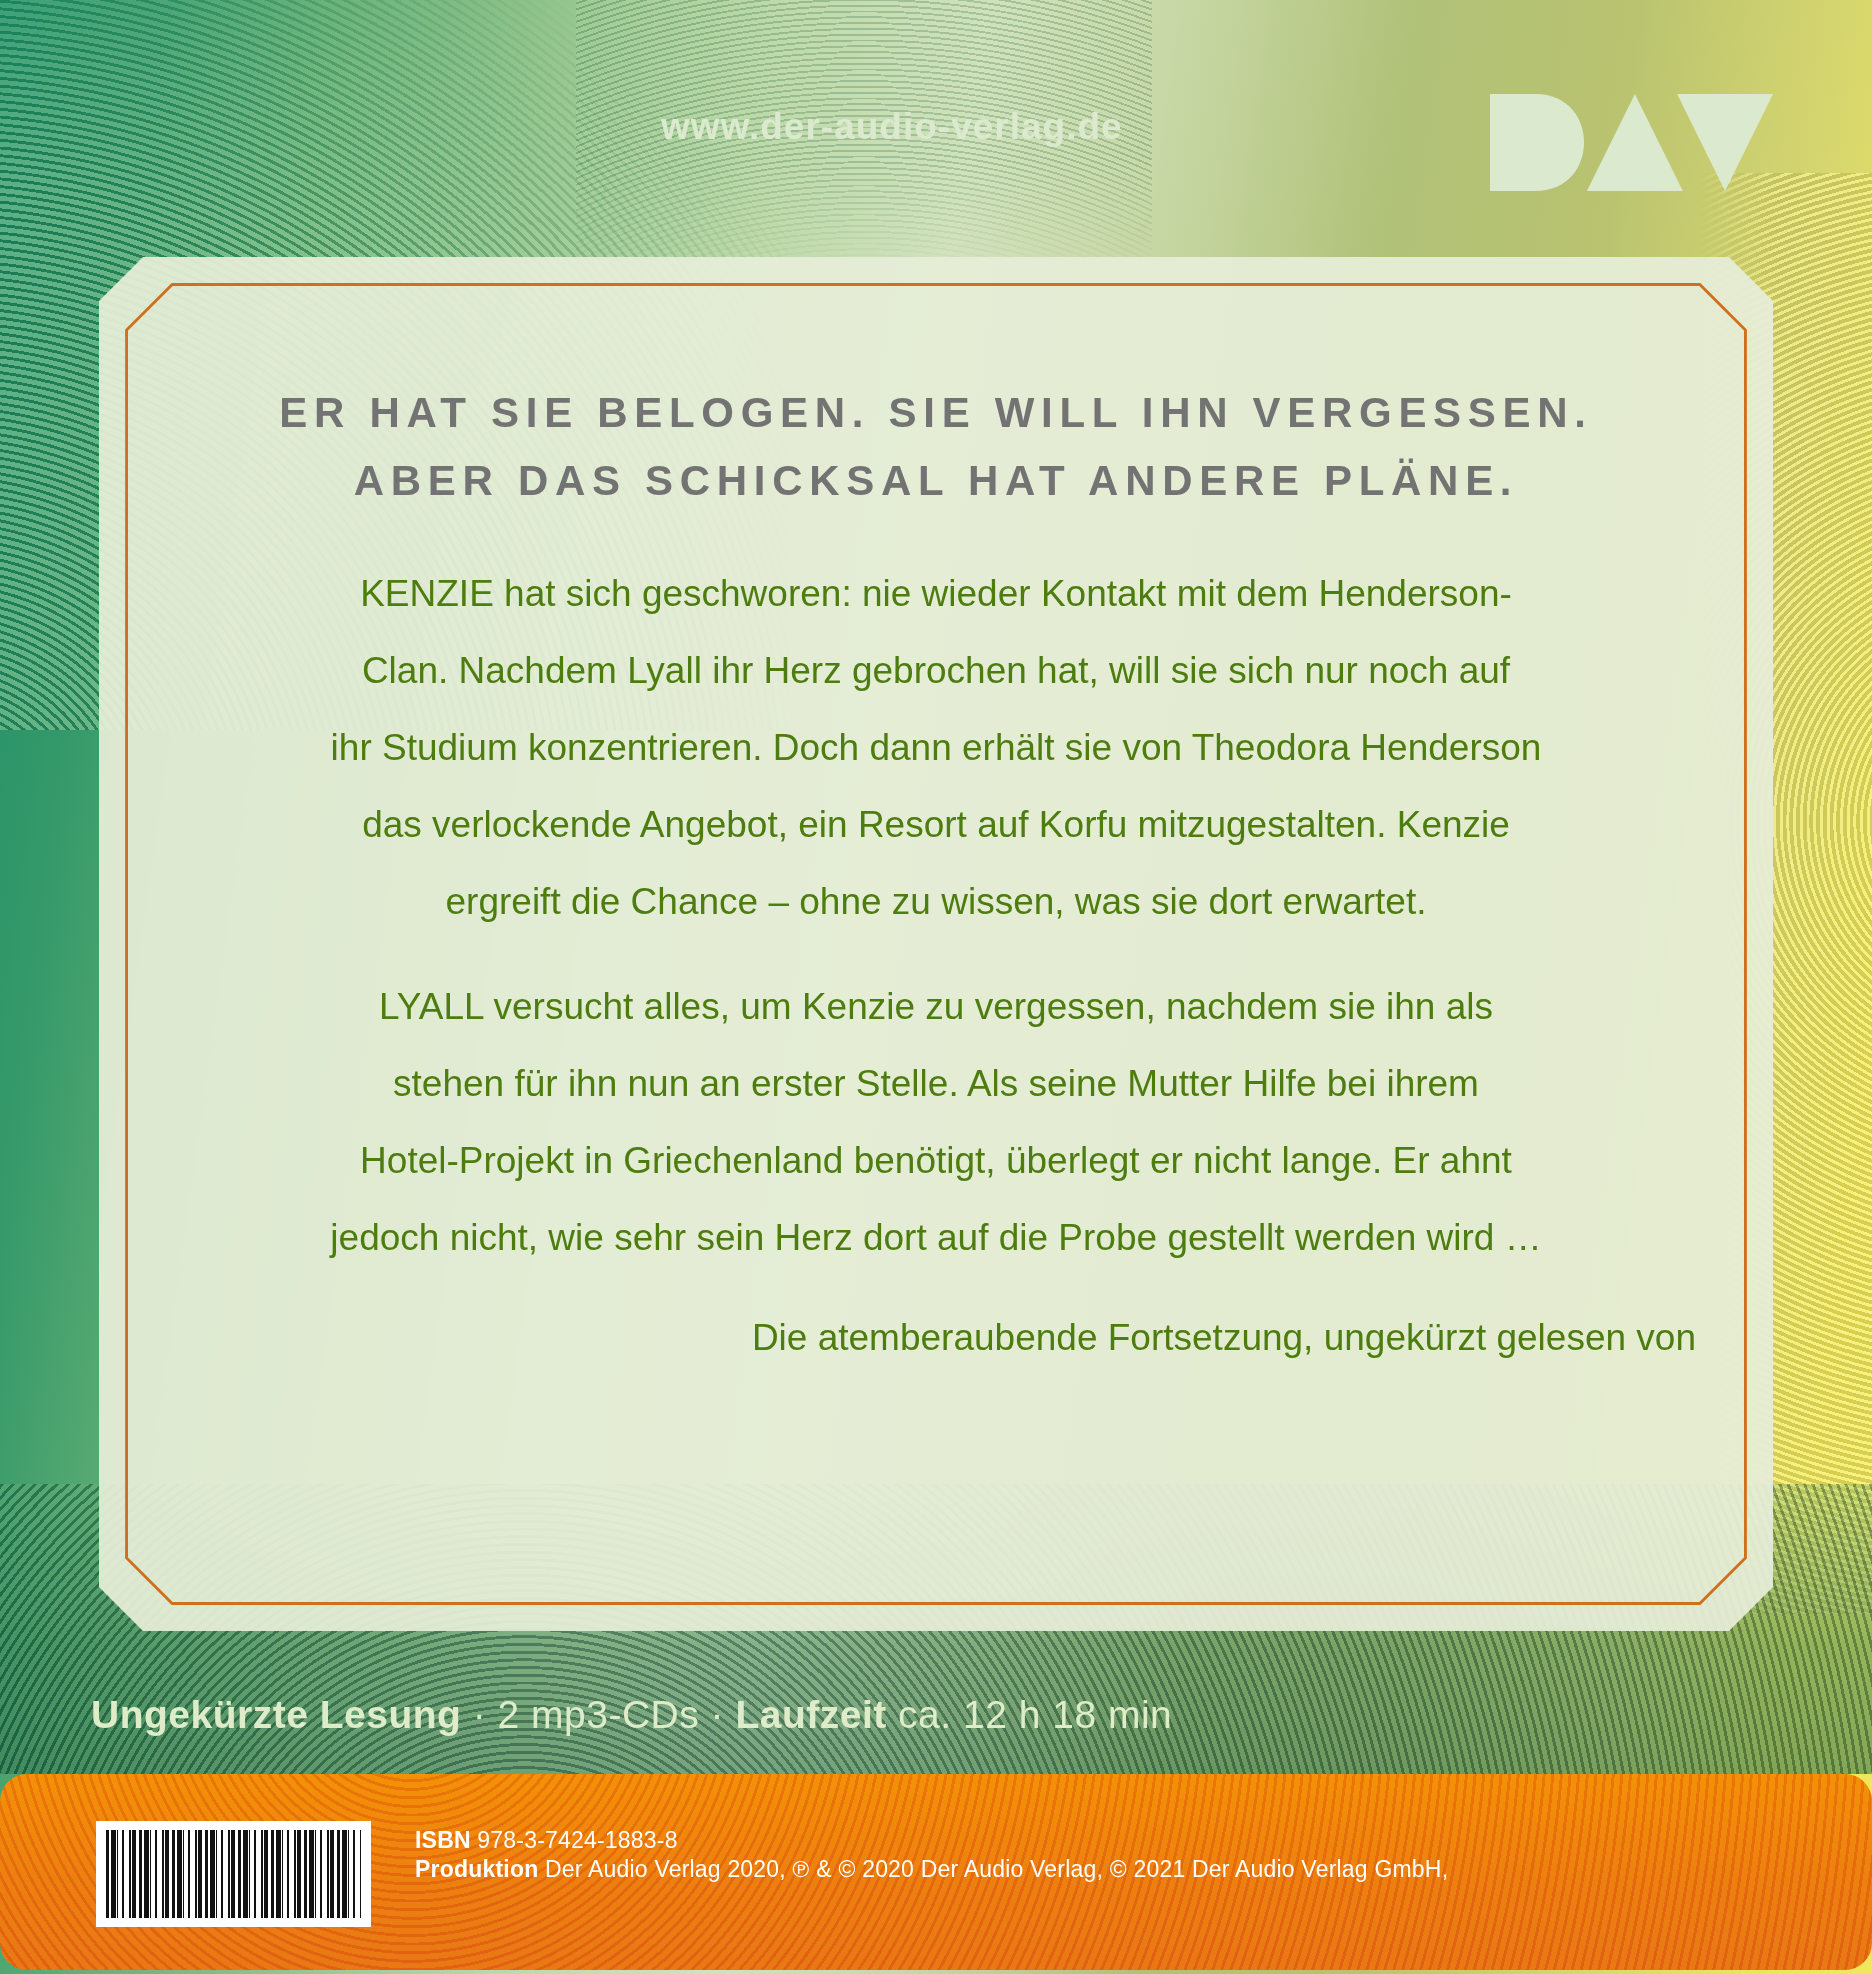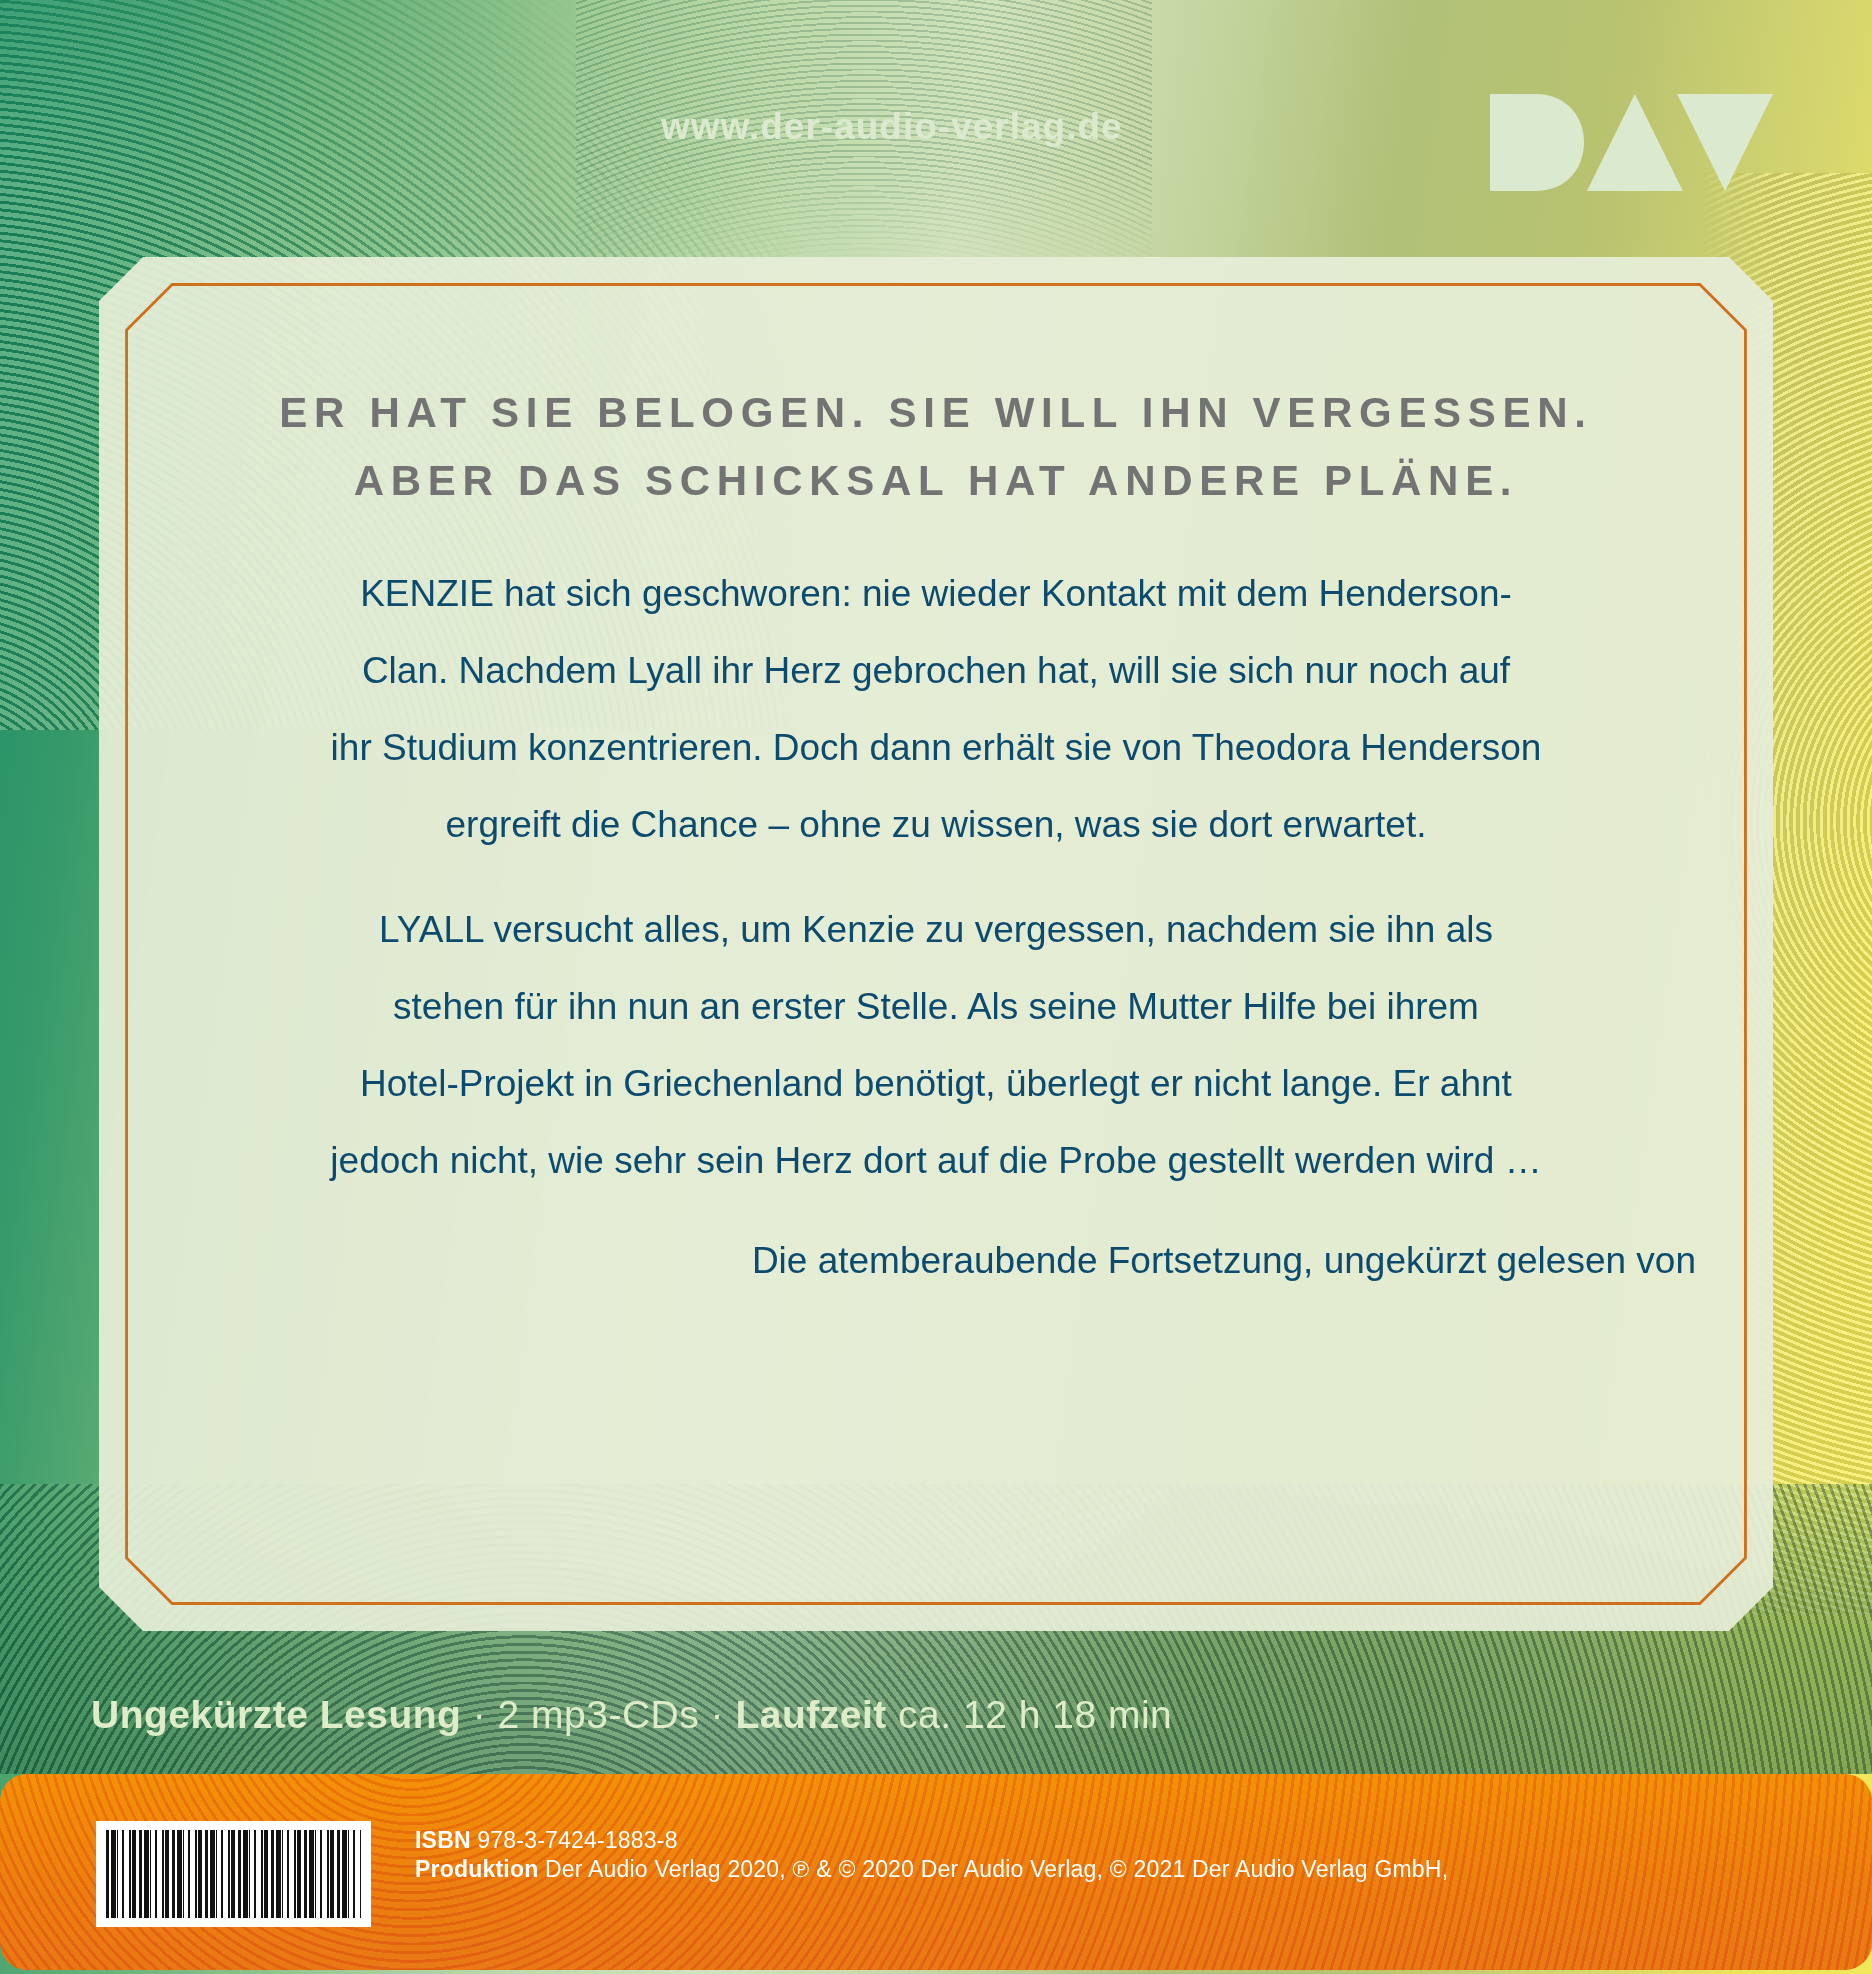--- a/index.html
+++ b/index.html
@@ -51,21 +51,21 @@
   
   .panel{position:absolute;left:99px;top:257px;width:1674px;height:1374px;
     background:rgba(229,237,215,.94);
     clip-path:polygon(44px 0,calc(100% - 44px) 0,100% 44px,100% calc(100% - 44px),
       calc(100% - 44px) 100%,44px 100%,0 calc(100% - 44px),0 44px);}
   .panel-border{position:absolute;left:26px;top:26px;width:1622px;height:1322px;}
   .panel-content{position:absolute;inset:0;text-align:center;padding-top:122px;}
 
   .headline{color:#737373;font-size:42px;font-weight:800;
     letter-spacing:6.7px;line-height:68px;}
-  .bodycopy{margin-top:40px;color:#0c4a6e;font-size:37px;font-weight:500;
+  .bodycopy{margin-top:40px;color:#4d7c0f;font-size:37px;font-weight:500;
     line-height:77px;padding:0 77px;}
   .para{margin:0;}
   .para.p2{margin-top:28px;}
   .para.p3{margin-top:23px;text-align:right;}
 
   
   .format-line{position:absolute;left:91px;top:1693px;
     font-size:39px;color:#dfecca;font-weight:400;letter-spacing:0.5px;}
   .format-line .b{font-weight:700;}
 
@@ -112,20 +112,21 @@
     <div class="panel-content">
       <div class="headline">
         <div>ER HAT SIE BELOGEN. SIE WILL IHN VERGESSEN.</div>
         <div>ABER DAS SCHICKSAL HAT ANDERE PLÄNE.</div>
       </div>
       <div class="bodycopy">
         <div class="para p1">
           <div>KENZIE hat sich geschworen: nie wieder Kontakt mit dem Henderson-</div>
           <div>Clan. Nachdem Lyall ihr Herz gebrochen hat, will sie sich nur noch auf</div>
           <div>ihr Studium konzentrieren. Doch dann erhält sie von Theodora Henderson</div>
+          <div>das verlockende Angebot, ein Resort auf Korfu mitzugestalten. Kenzie</div>
           <div>ergreift die Chance – ohne zu wissen, was sie dort erwartet.</div>
         </div>
         <div class="para p2">
           <div>LYALL versucht alles, um Kenzie zu vergessen, nachdem sie ihn als</div>
           <div>stehen für ihn nun an erster Stelle. Als seine Mutter Hilfe bei ihrem</div>
           <div>Hotel-Projekt in Griechenland benötigt, überlegt er nicht lange. Er ahnt</div>
           <div>jedoch nicht, wie sehr sein Herz dort auf die Probe gestellt werden wird …</div>
         </div>
         <div class="para p3">
           <div>Die atemberaubende Fortsetzung, ungekürzt gelesen von</div>

